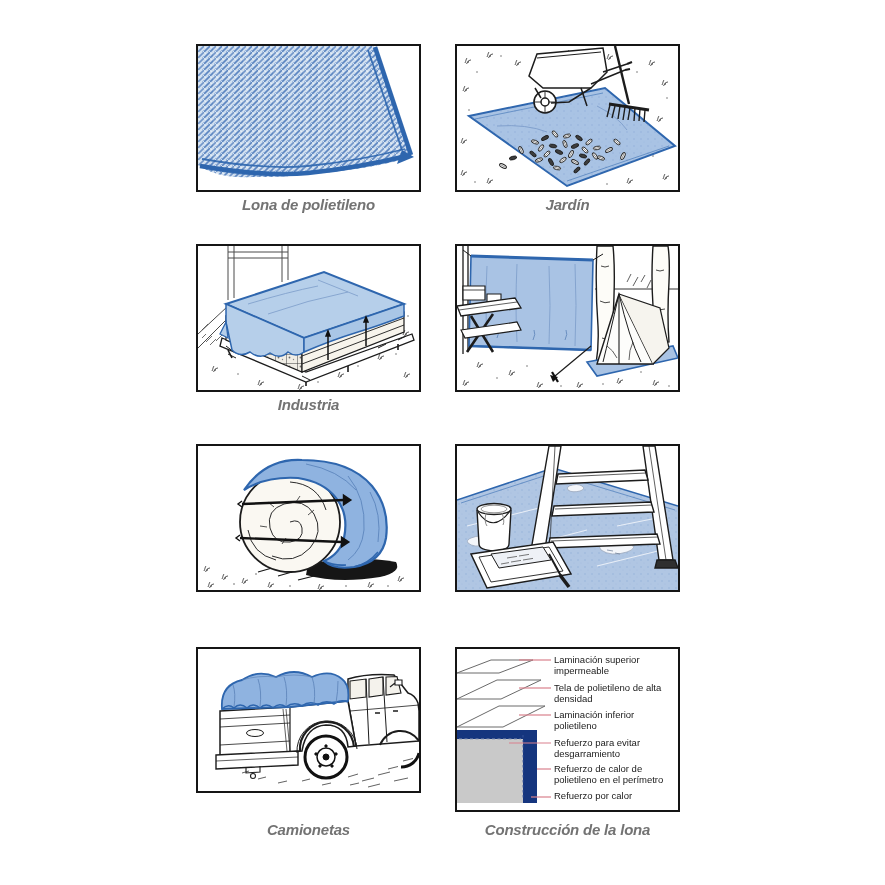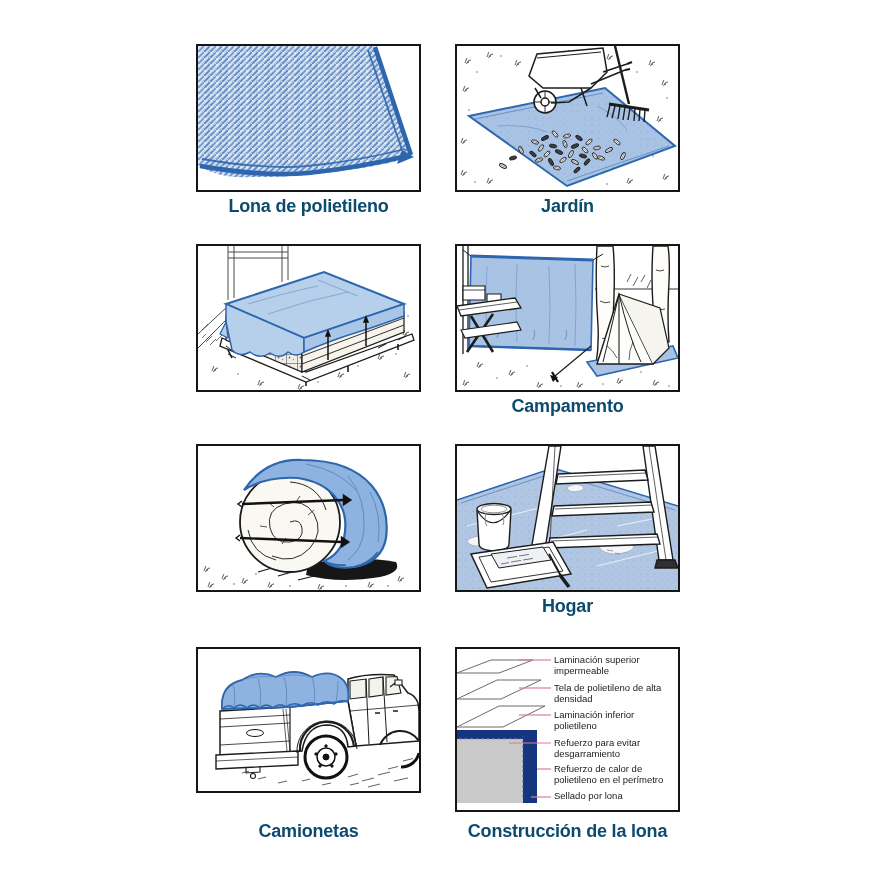--- a/index.html
+++ b/index.html
@@ -2,21 +2,21 @@
 <html><head>
 <meta charset="utf-8">
 <style>
   html,body{margin:0;padding:0;background:#fff;}
   #stage{position:relative;width:885px;height:885px;background:#ffffff;overflow:hidden;
          font-family:"Liberation Sans","DejaVu Sans",sans-serif;}
   .panel-box{position:absolute;width:225px;background:#fff;border:2px solid #151515;
              box-sizing:border-box;overflow:hidden;}
   .panel-box svg{display:block;width:100%;height:100%;}
   .caption{position:absolute;width:225px;text-align:center;font-weight:bold;
-           font-size:18px;letter-spacing:-0.2px;color:#0c4a6e;white-space:nowrap;}
+           font-size:15px;letter-spacing:-0.2px;color:#737373;white-space:nowrap;font-style:italic;}
   .diagram-label{position:absolute;left:97px;width:122px;font-size:9.5px;line-height:11px;
                  color:#1a1a1a;}
 </style>
 </head>
 <body>
 
 <div id="stage">
 
   <svg width="0" height="0" style="position:absolute" aria-hidden="true">
     <defs>
@@ -452,23 +452,22 @@
         <path d="M52,94 H94"></path>
         <path d="M80,120 H94"></path>
         <path d="M74,148 H94"></path>
       </g>
     </svg>
     <div class="diagram-label" style="top:5px">Laminación superior impermeable</div>
     <div class="diagram-label" style="top:33px">Tela de polietileno de alta densidad</div>
     <div class="diagram-label" style="top:60px">Laminación inferior polietileno</div>
     <div class="diagram-label" style="top:88px">Refuerzo para evitar desgarramiento</div>
     <div class="diagram-label" style="top:114px">Refuerzo de calor de polietileno en el perímetro</div>
-    <div class="diagram-label" style="top:141px">Sellado por lona</div>
+    <div class="diagram-label" style="top:141px">Refuerzo por calor</div>
   </div>
 
   <div class="caption" style="left:196px;top:196px;">Lona de polietileno</div>
   <div class="caption" style="left:455px;top:196px;">Jardín</div>
-  <div class="caption" style="left:455px;top:396px;">Campamento</div>
-  <div class="caption" style="left:455px;top:596px;">Hogar</div>
+  <div class="caption" style="left:196px;top:396px;">Industria</div>
   <div class="caption" style="left:196px;top:821px;text-align:center;">Camionetas</div>
   <div class="caption" style="left:455px;top:821px;">Construcción de la lona</div>
 
 </div>
 
 </body></html>

